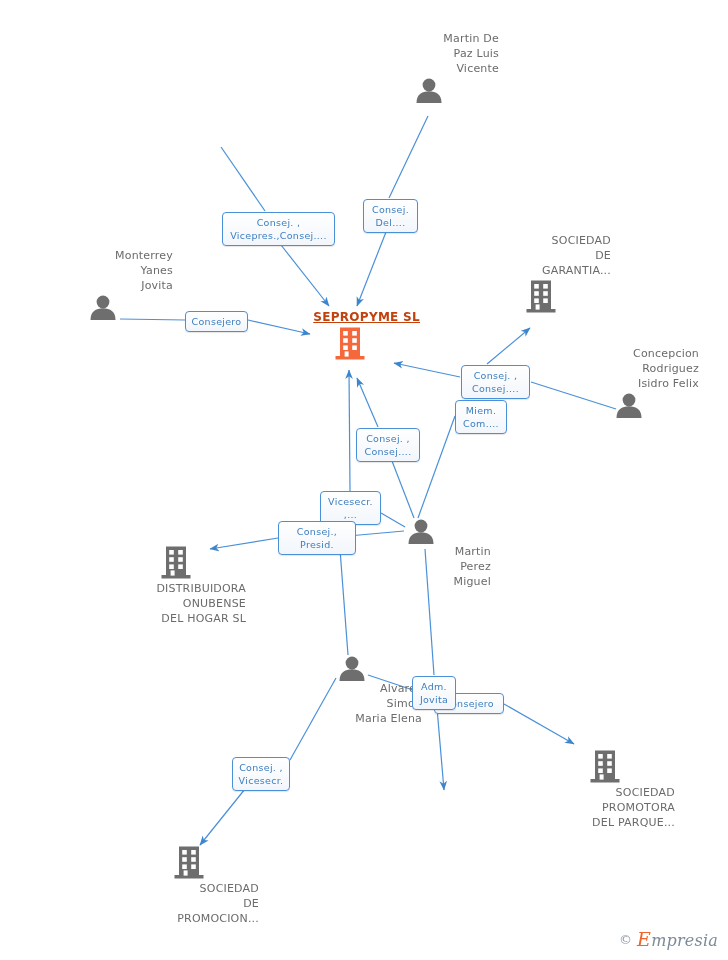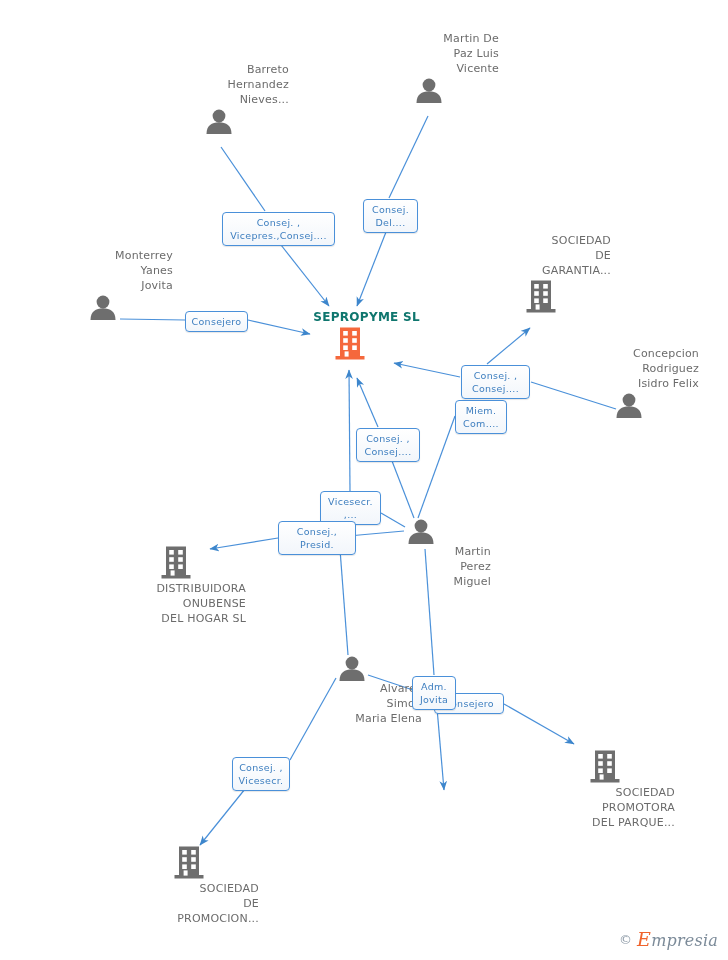--- a/index.html
+++ b/index.html
@@ -32,24 +32,25 @@
     line-height:15px;
     letter-spacing:.2px;
   }
   .node .glyph{display:block;}
   .node .lbl{display:block;white-space:pre-line;}
   .node.below .lbl{margin-top:0;}
   .node.above .lbl{margin-bottom:1px;}
 
   
   .node.central .lbl{
-    color:#0f766e;
+    color:#c2410c;
     font-size:12px;
     font-weight:bold;
     letter-spacing:.3px;
+    text-decoration:underline;
   }
 
   
   .role{
     position:absolute;
     box-sizing:border-box;
     background:linear-gradient(#ffffff,#f2f6fb);
     border:1px solid #4a90d9;
     border-radius:4px;
     color:#3d7ebf;
@@ -127,31 +128,20 @@
 
       <path d="M368,675 L434,697"></path>
       <path d="M504,704 L574,744" marker-end="url(#ah)"></path>
 
       <path d="M336,678 L290,760"></path>
       <path d="M245,789 L200,845" marker-end="url(#ah)"></path>
 
     </g>
   </svg>
 
-  <div class="node above" style="left:219px;top:62px;">
-    <span class="lbl">Barreto
-Hernandez
-Nieves...</span>
-    <span class="glyph">
-      <svg width="34" height="26" viewBox="0 0 34 26" style="display:block;margin:0 auto;">
-        <circle cx="17" cy="8" r="6.4" fill="#6e6e6e"></circle>
-        <path d="M4.5,26 C4.5,17.5 9.8,14.2 17,14.2 C24.2,14.2 29.5,17.5 29.5,26 Z" fill="#6e6e6e"></path>
-      </svg>
-    </span>
-  </div>
 
   <div class="node above" style="left:429px;top:31px;">
     <span class="lbl">Martin De
 Paz Luis
 Vicente</span>
     <span class="glyph">
       <svg width="34" height="26" viewBox="0 0 34 26" style="display:block;margin:0 auto;">
         <circle cx="17" cy="8" r="6.4" fill="#6e6e6e"></circle>
         <path d="M4.5,26 C4.5,17.5 9.8,14.2 17,14.2 C24.2,14.2 29.5,17.5 29.5,26 Z" fill="#6e6e6e"></path>
       </svg>

